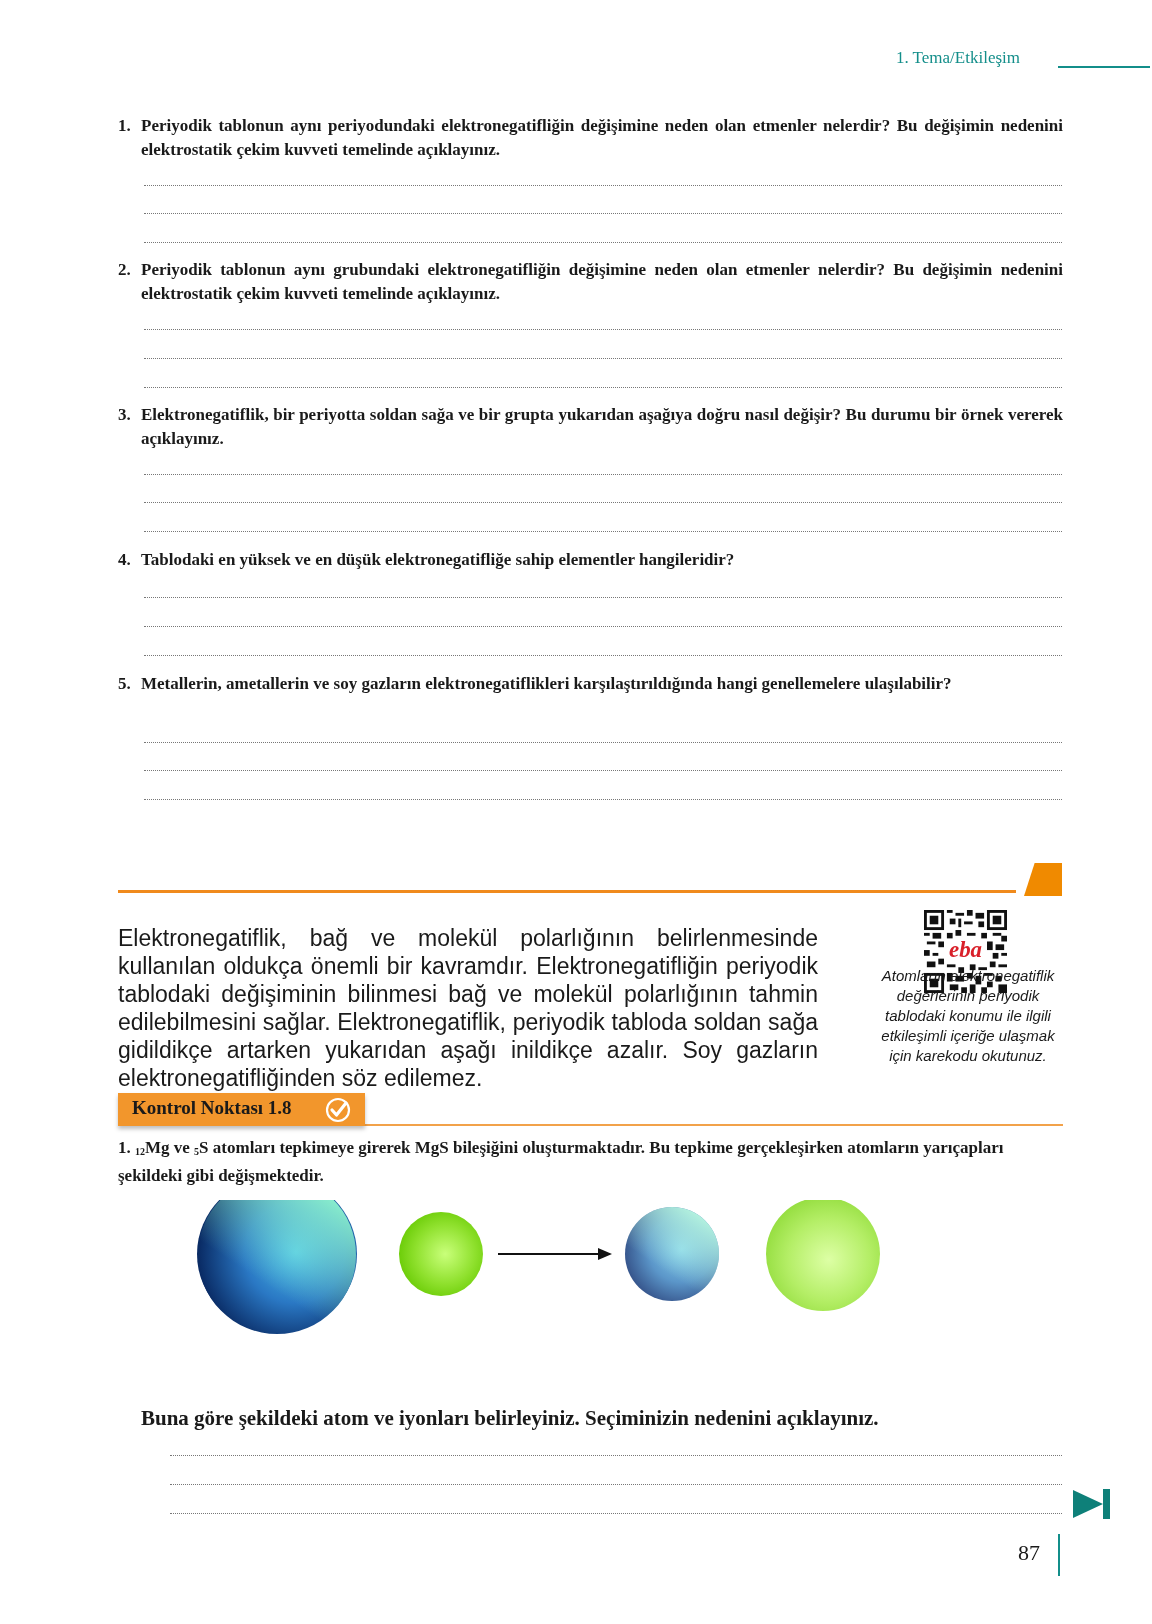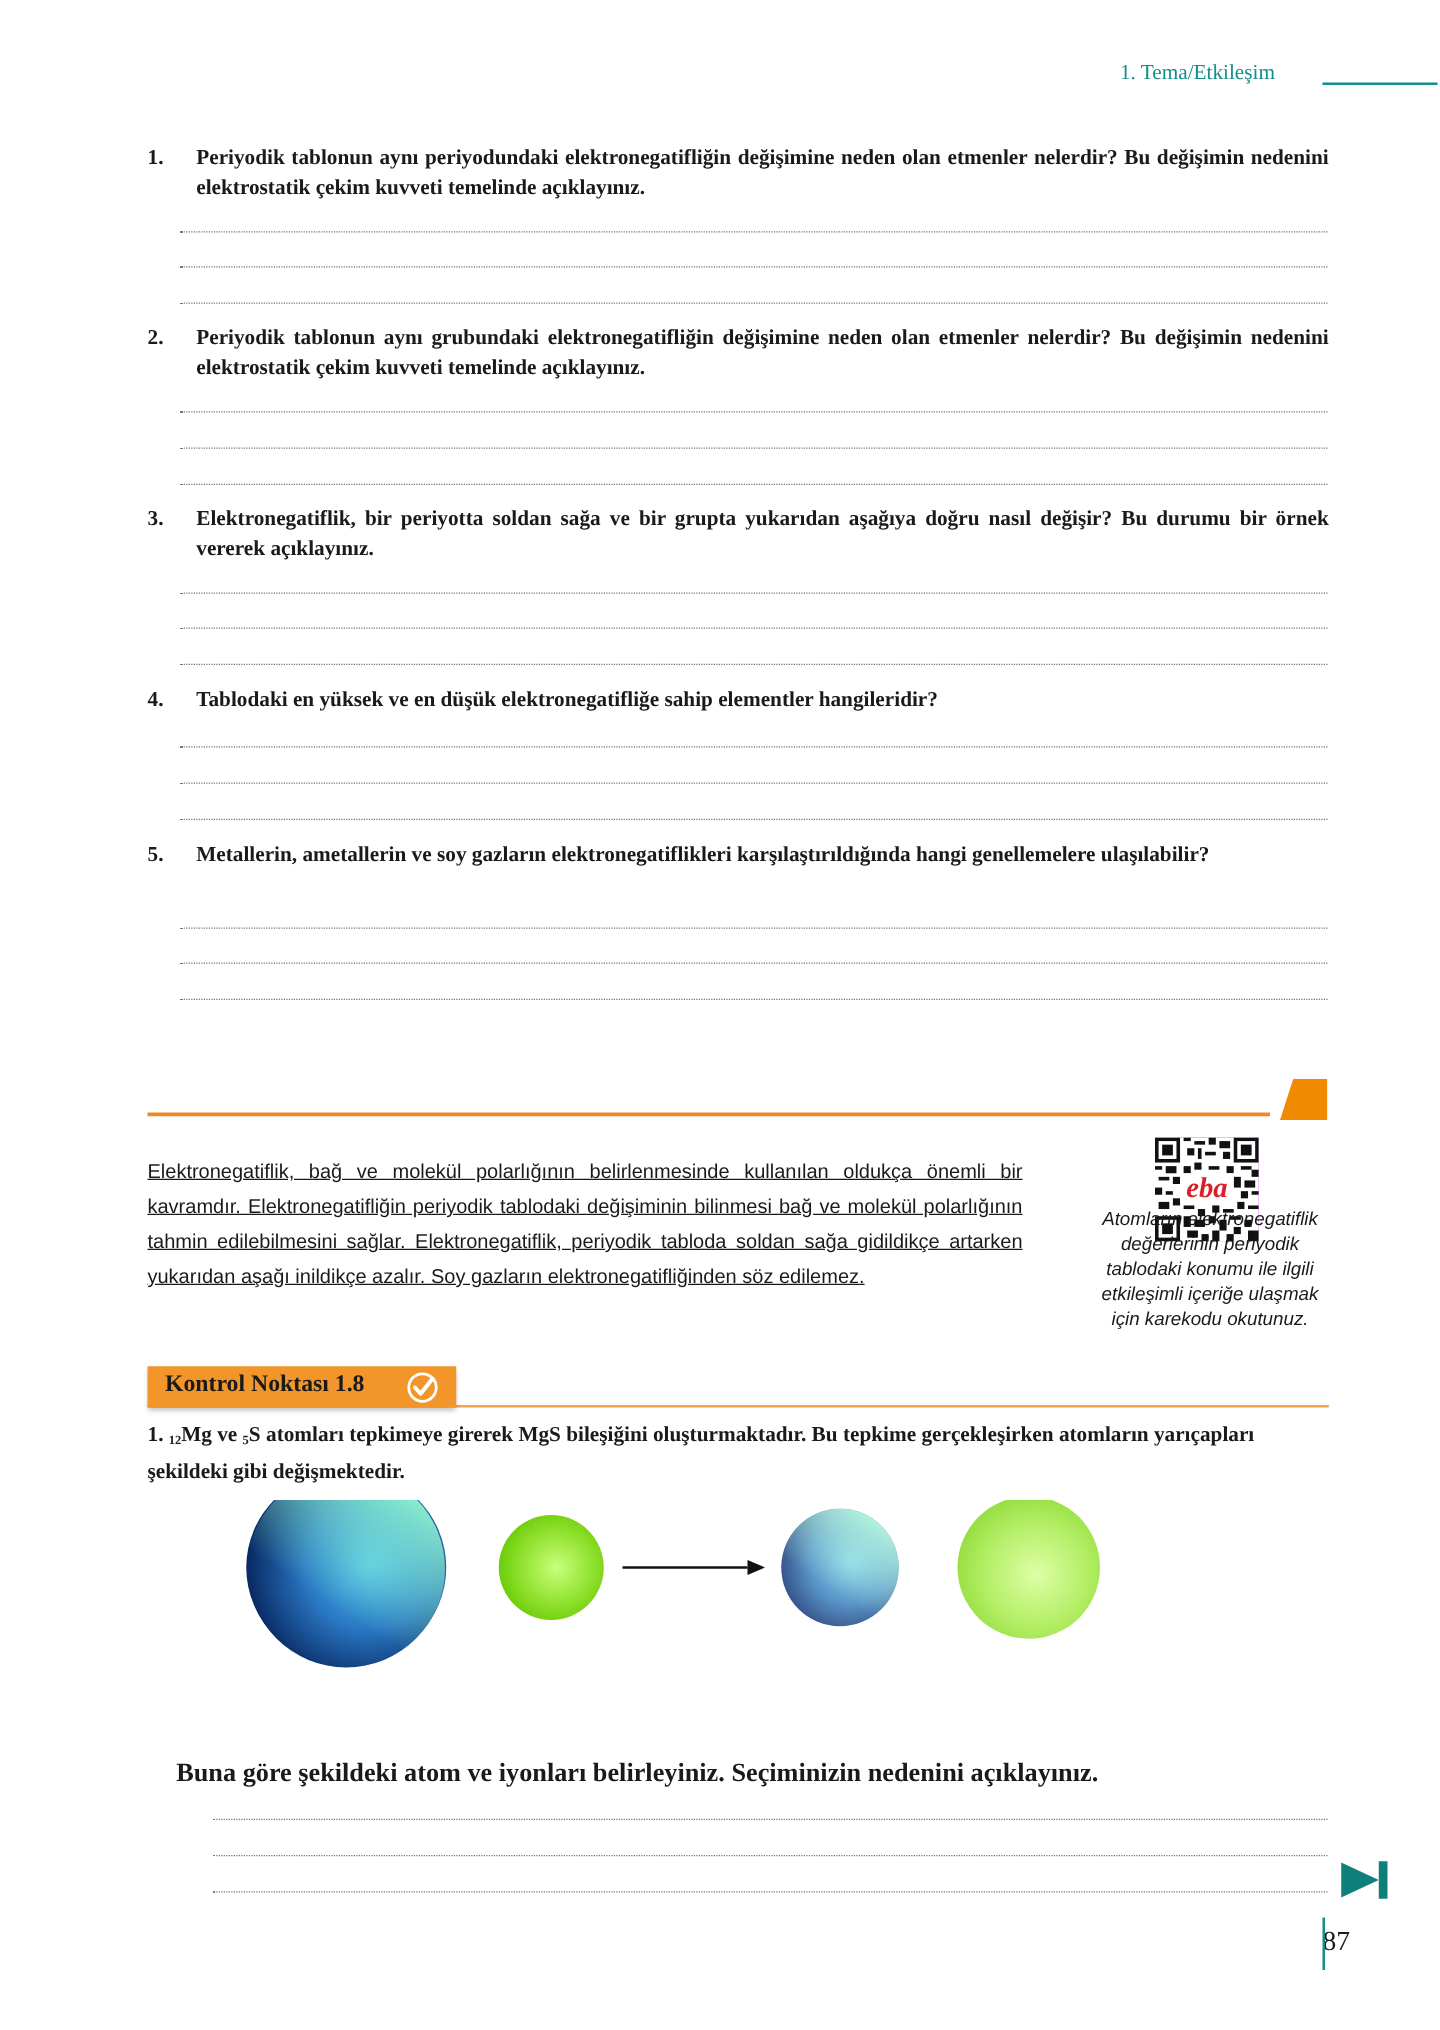--- a/index.html
+++ b/index.html
@@ -6,47 +6,47 @@
   body { width:1152px; height:1624px; position:relative; overflow:hidden; font-family:"DejaVu Serif", serif; color:#1a1a1a; }
   .abs { position:absolute; }
 
   
   .header-title { right:132px; top:48px; font-family:"Liberation Serif", serif; font-size:17px; color:#138e8a; }
   .header-rule { left:1058px; top:66px; width:92px; height:2px; background:#138e8a; }
 
   
   .q { left:118px; width:945px; font-family:"Liberation Serif", serif; font-weight:bold; font-size:17px; line-height:24px; text-align:justify; }
   .q .num { display:inline-block; width:22px; }
-  .q .txt { display:block; margin-left:39px; margin-top:-24px; text-align:justify; text-align-last:left; }
+  .q .txt { display:block; margin-left:23px; margin-top:-24px; text-align:justify; text-align-last:left; }
   .q.nojust .txt { text-align:left; }
   .dots { left:144px; width:918px; height:0; border-top:1.5px dotted #777; }
 
   
   .orange-rule { left:118px; top:890px; width:898px; height:3px; background:#f08a1c; }
   .orange-tab { left:1024px; top:863px; width:38px; height:33px; background:#f08a00; clip-path:polygon(28% 0,100% 0,100% 100%,0 100%); }
-  .info-text { left:118px; top:924px; width:700px; font-family:"Liberation Sans", sans-serif; font-size:16px; line-height:28px; color:#1a1a1a; text-align:justify; text-align-last:left;text-decoration:underline; }
+  .info-text { left:118px; top:924px; width:700px; font-family:"Liberation Sans", sans-serif; font-size:23px; line-height:28px; color:#1a1a1a; text-align:justify; text-align-last:left; }
 
   .qr { left:924px; top:910px; width:83px; height:83px; background:#d946ef; }
   .qr-caption { left:868px; top:966px; width:200px; font-family:"Liberation Sans", sans-serif; font-style:italic; font-size:15px; line-height:20px; text-align:center; color:#1a1a1a; }
 
   
   .kn-rule { left:118px; top:1124px; width:945px; height:2px; background:#f2a24a; }
   .kn-box { left:118px; top:1093px; width:247px; height:33px; background:#f2962c; box-shadow:0 3px 4px rgba(0,0,0,0.25); }
   .kn-label { left:132px; top:1097px; font-family:"Liberation Serif", serif; font-weight:bold; font-size:19px; color:#1a1a1a; }
   .kn-check { left:325px; top:1097px; width:26px; height:26px; }
 
   .q6 { left:118px; top:1136px; width:940px; font-family:"Liberation Serif", serif; font-weight:bold; font-size:17px; line-height:24px; }
   .q6 sub { font-size:10px; vertical-align:-2px; }
 
   .spheres { left:180px; top:1200px; width:740px; height:190px; }
 
   .q6b { left:141px; top:1406px; font-family:"Liberation Serif", serif; font-weight:bold; font-size:21px; line-height:24px; }
 
   .next-icon { left:1072px; top:1488px; width:40px; height:32px; }
-  .page-num { left:1018px; top:1540px; font-family:"Liberation Serif", serif; font-size:22px; color:#1a1a1a;margin-left:40px; }
+  .page-num { left:1018px; top:1540px; font-family:"Liberation Serif", serif; font-size:22px; color:#1a1a1a; }
   .page-rule { left:1058px; top:1534px; width:2px; height:42px; background:#138e8a; }
 </style>
 </head>
 <body>
 
 <div class="abs header-title">1. Tema/Etkileşim</div>
 <div class="abs header-rule"></div>
 
 <div class="abs q" style="top:114px;">
   <span class="num">1.</span>

